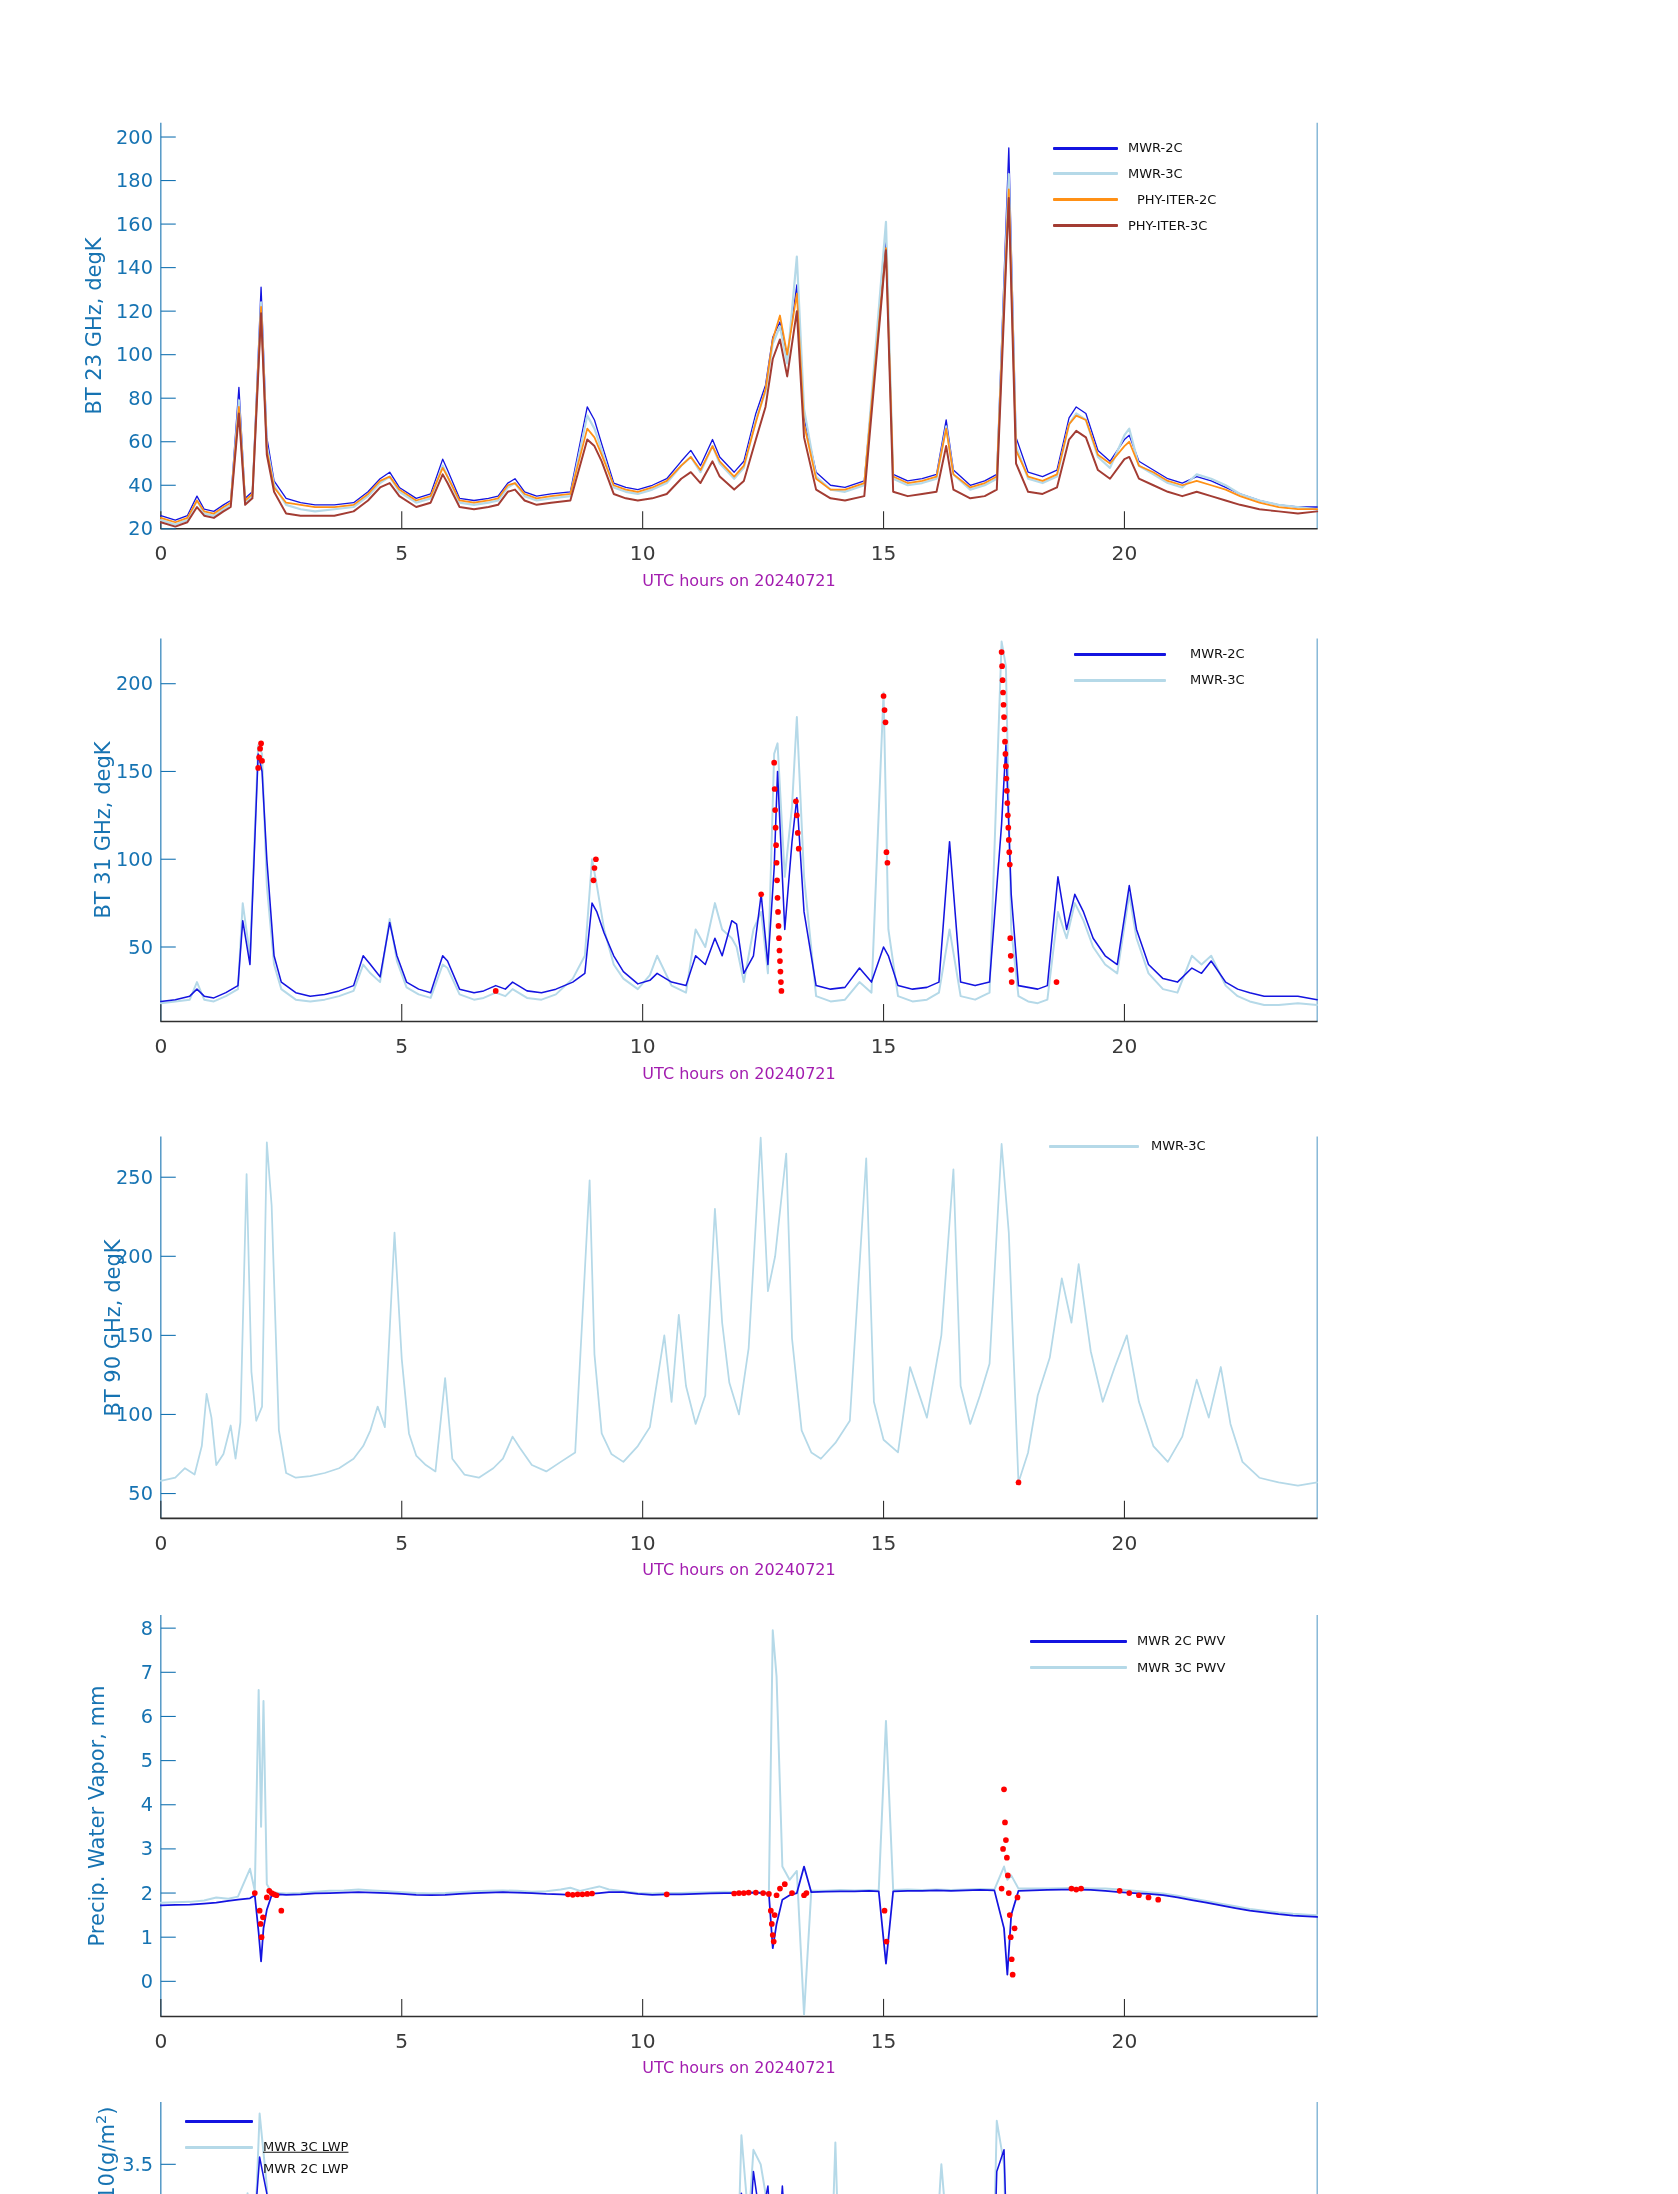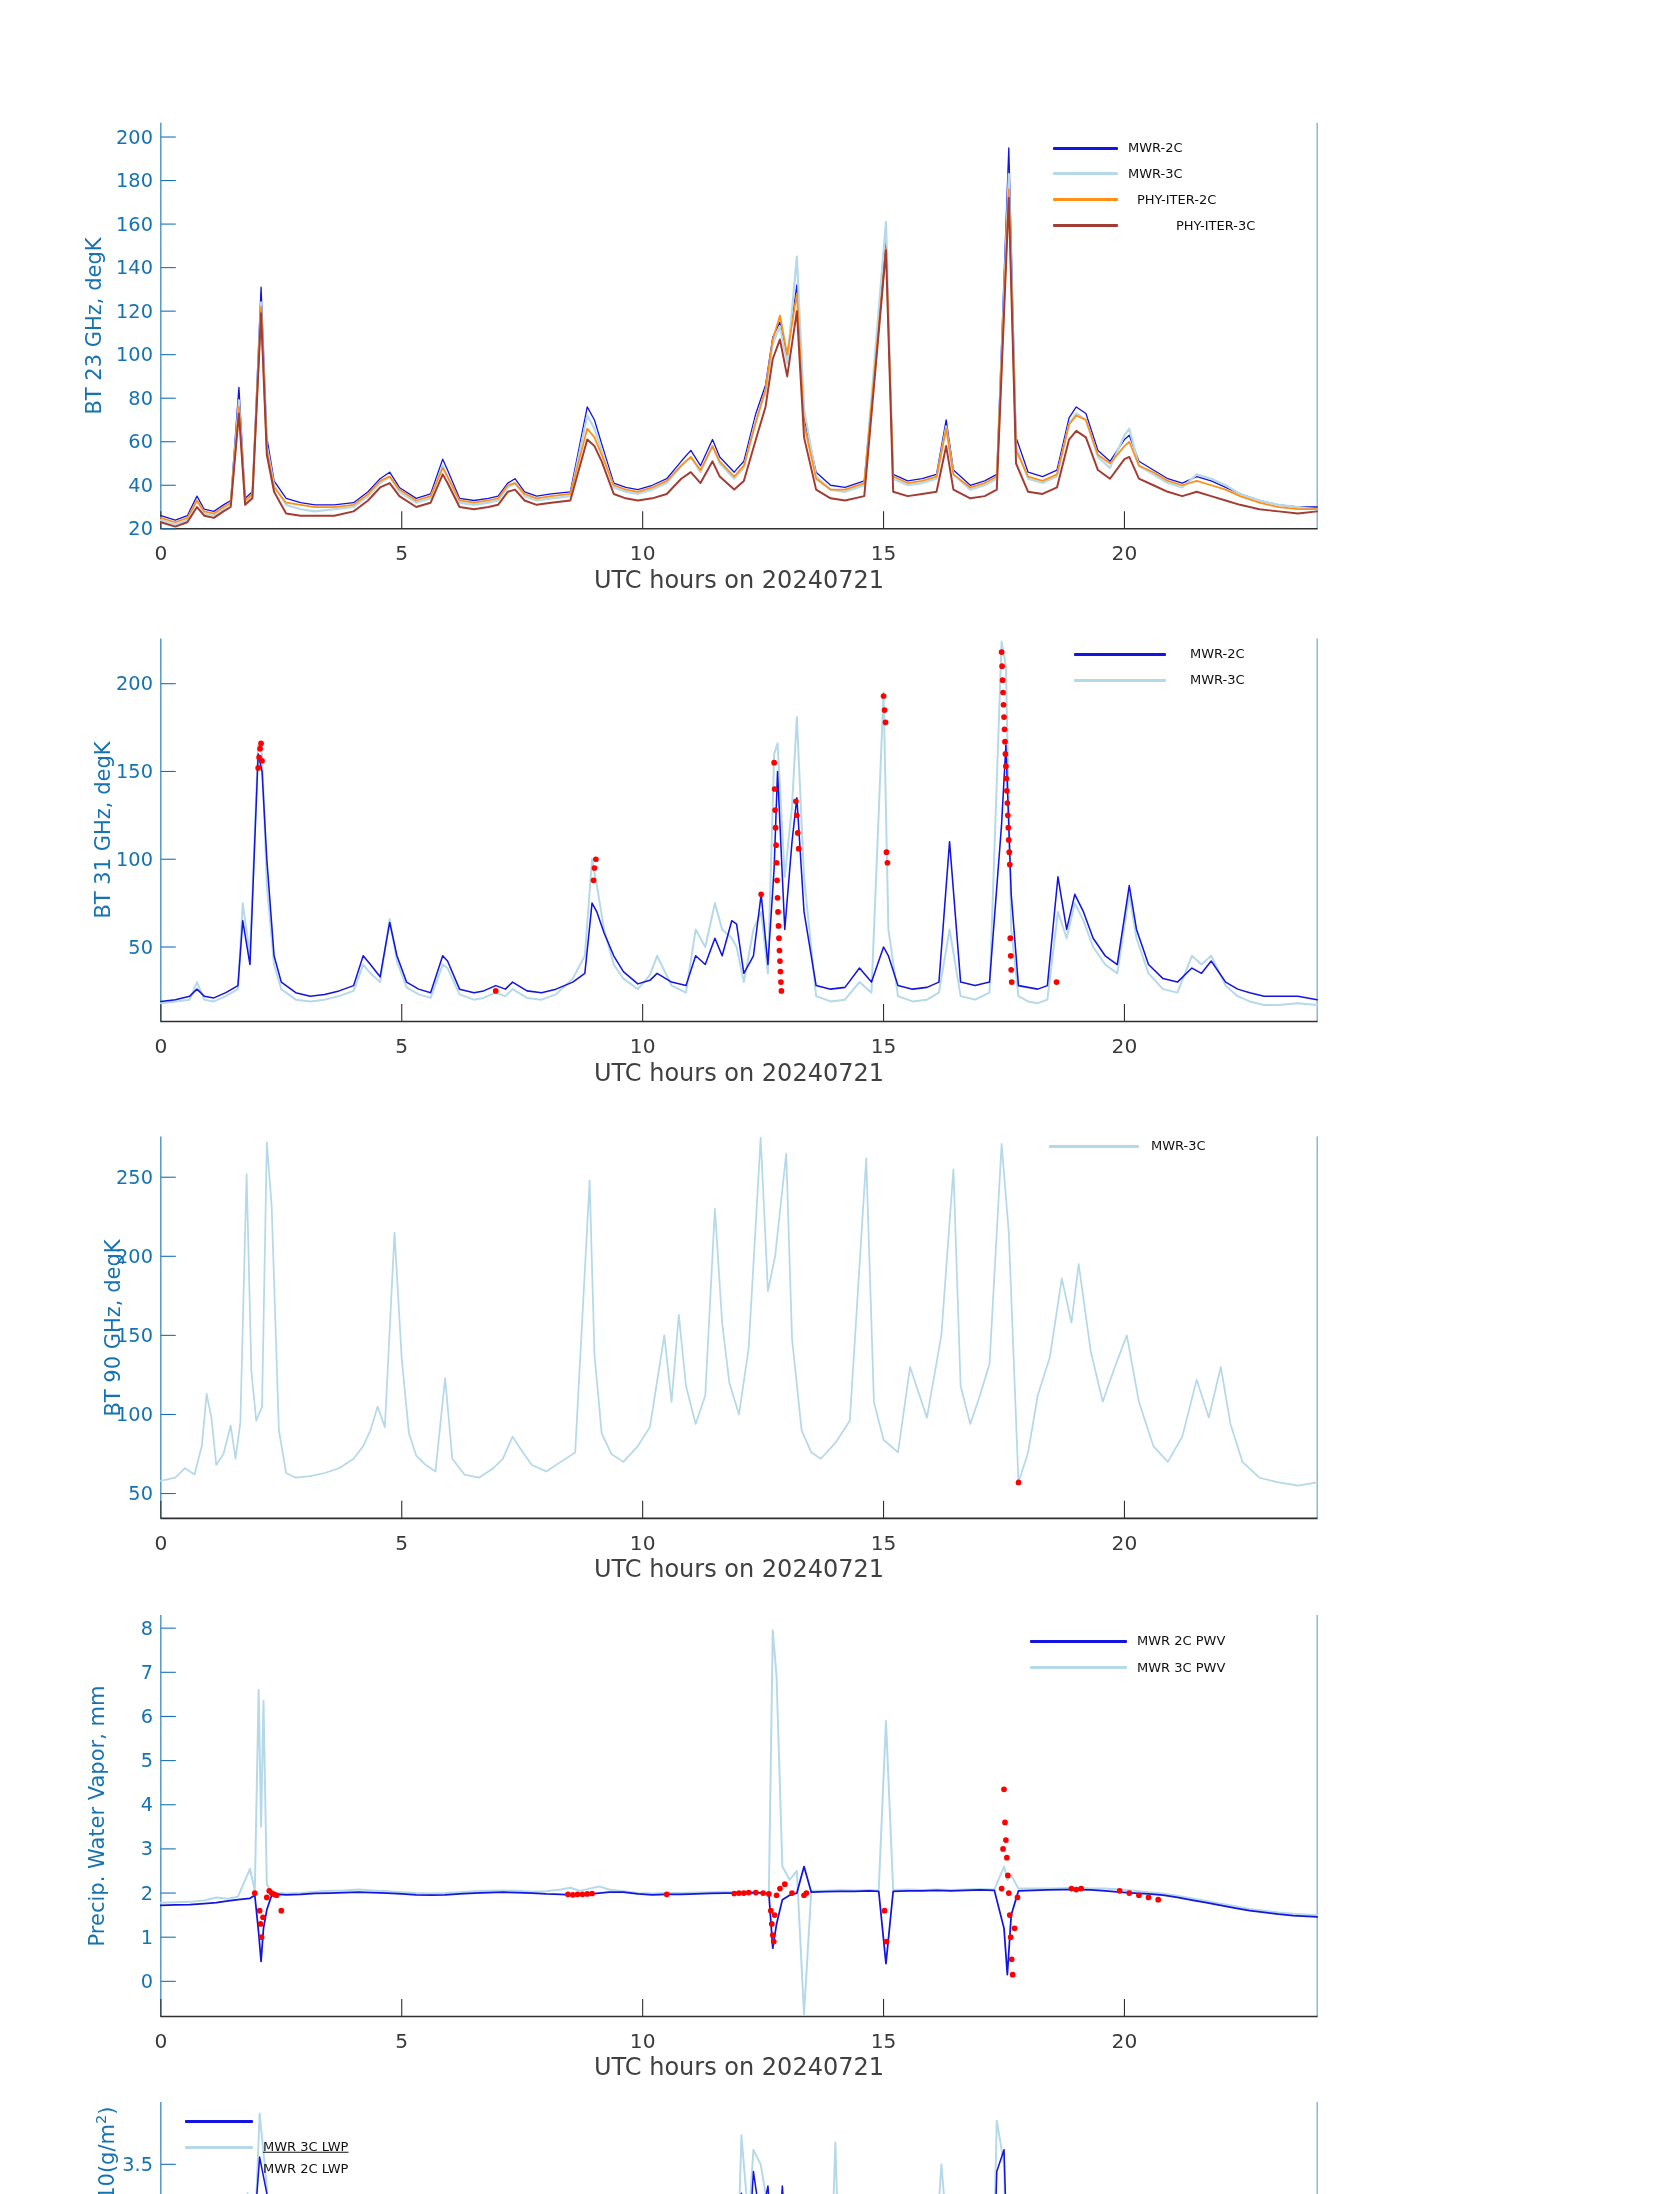--- a/index.html
+++ b/index.html
@@ -1,21 +1,21 @@
 <!DOCTYPE html>
 <html style="font-size:7px"><head>
 <meta charset="utf-8">
 <style>
   html,body{margin:0;padding:0;background:#ffffff;}
   body{width:1679px;height:2633px;position:relative;font-family:"DejaVu Sans","Liberation Sans",sans-serif;}
   #canvas{position:absolute;left:0;top:0;width:1679px;height:2633px;background:#fff;overflow:hidden;}
   svg{position:absolute;left:0;top:0;}
   .ylabel{position:absolute;transform:translate(-50%,-50%) rotate(-90deg);transform-origin:center;
           white-space:nowrap;font-size:21px;color:#1673b2;}
-  .xlabel{position:absolute;transform:translate(-50%,-50%);white-space:nowrap;font-size:24px;color:#404040;}
+  .xlabel{position:absolute;transform:translate(-50%,-50%);white-space:nowrap;font-size:16px;color:#a21caf;}
   .legend-entry{position:absolute;height:0;}
   .swatch{position:absolute;height:2.6px;border-radius:0.9px;}
   .legend-label{position:absolute;white-space:nowrap;font-size:13px;color:#111;transform:translateY(-55%);}
   sup{font-size:70%;}
 </style>
 </head>
 <body>
 
 <div id="canvas">
   <svg id="plot-svg" width="1679" height="2633" viewBox="0 0 3825 6000">
@@ -300,21 +300,21 @@
   <div class="legend-entry">
       <span class="swatch" style="left: 1053px; top: 172px; width: 65px; background: rgb(181, 217, 232);"></span>
       <span class="legend-label" style="left: 1128px; top: 174px;">MWR-3C</span>
     </div>
   <div class="legend-entry">
       <span class="swatch" style="left: 1053px; top: 198px; width: 65px; background: rgb(255, 144, 21);"></span>
       <span class="legend-label" style="left: 1128px; top: 200px; margin-left: 9px;">PHY-ITER-2C</span>
     </div>
   <div class="legend-entry">
       <span class="swatch" style="left: 1053px; top: 224px; width: 65px; background: rgb(163, 60, 51);"></span>
-      <span class="legend-label" style="left: 1176px; top: 226px;">PHY-ITER-3C</span>
+      <span class="legend-label" style="left: 1128px; top: 226px;">PHY-ITER-3C</span>
     </div>
 
   <div class="legend-entry">
       <span class="swatch" style="left: 1074px; top: 653px; width: 92px; background: rgb(20, 20, 224);"></span>
       <span class="legend-label" style="left: 1190px; top: 654px;">MWR-2C</span>
     </div>
   <div class="legend-entry">
       <span class="swatch" style="left: 1074px; top: 679px; width: 92px; background: rgb(181, 217, 232);"></span>
       <span class="legend-label" style="left: 1190px; top: 680px;">MWR-3C</span>
     </div>

